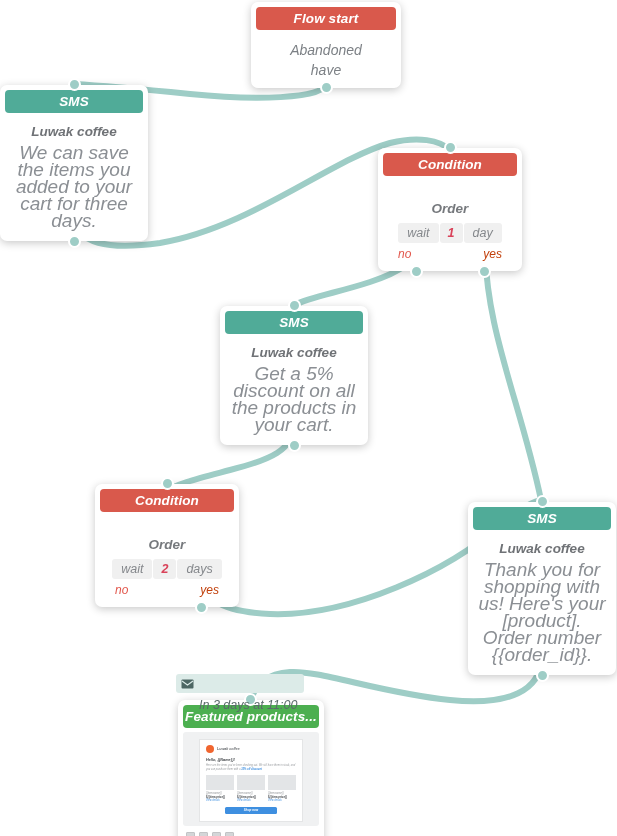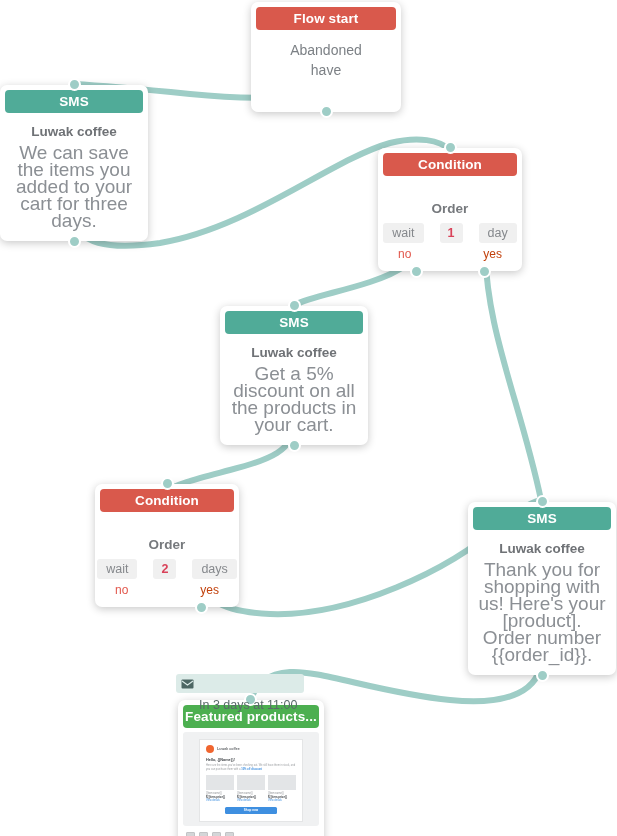--- a/index.html
+++ b/index.html
@@ -9,20 +9,21 @@
     width: 617px; height: 836px;
     background: #ffffff;
     font-family: "Liberation Sans", sans-serif;
     overflow: hidden;
   }
   #canvas {
     position: relative;
     width: 545px;
     height: 836px;
     background: #ffffff;
+    font-style: italic;
   }
   #edges {
     position: absolute;
     left: 0; top: 0;
     width: 617px; height: 836px;
     pointer-events: none;
   }
 
   
   .node {
@@ -76,21 +77,21 @@
     font-size: 13.5px;
     color: #76797d;
     font-weight: bold;
     margin-bottom: 7px;
     margin-top: 16px;
   }
   .cond-pills {
     display: flex;
     justify-content: center;
     align-items: center;
-    gap: 16px;
+    gap: 1px;
     margin-bottom: 4px;
   }
   .pill {
     background: #f0f0f0;
     border-radius: 3px;
     padding: 3px 9px;
     font-size: 12.5px;
     color: #85888c;
   }
   .pill-num {
@@ -265,21 +266,21 @@
       <path d="M294,424 C294,450 270,460 230,470 C200,478 175,484 167,491"></path>
 
       <path d="M202,578 C202,600 225,612 270,614 C350,617 450,570 500,525 C520,508 532,502 541,500"></path>
 
       <path d="M541,658 C541,690 510,706 450,700 C380,693 320,670 290,672 C268,673 254,685 251,701"></path>
     </g>
   </svg>
 
   <div class="node" style="left:251px; top:2px; width:150px;">
     <div class="node-header header-red">Flow start</div>
-    <div class="node-body" style="padding-top:10px; padding-bottom:32px;">
+    <div class="node-body" style="padding-top:10px; padding-bottom:8px;">
       <div class="flow-start-text">Abandoned</div>
       <div class="flow-start-text">have</div>
     </div>
     <div class="port" style="left:69px; bottom:-6px;"></div>
   </div>
 
   <div class="node" style="left:0px; top:85px; width:148px;">
     <div class="node-header header-teal">SMS</div>
     <div class="node-body">
       <div class="node-title">Luwak coffee</div>

